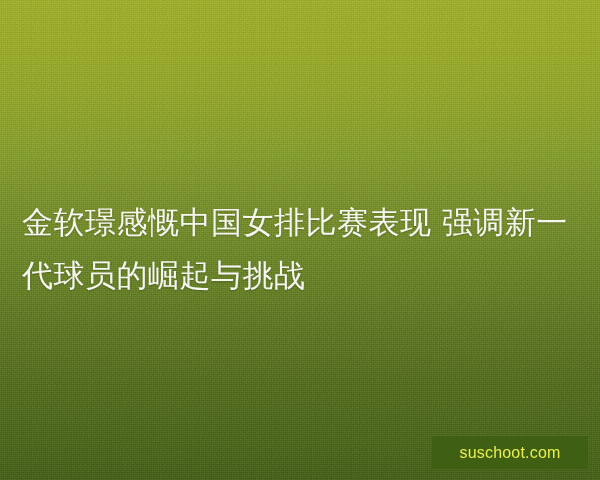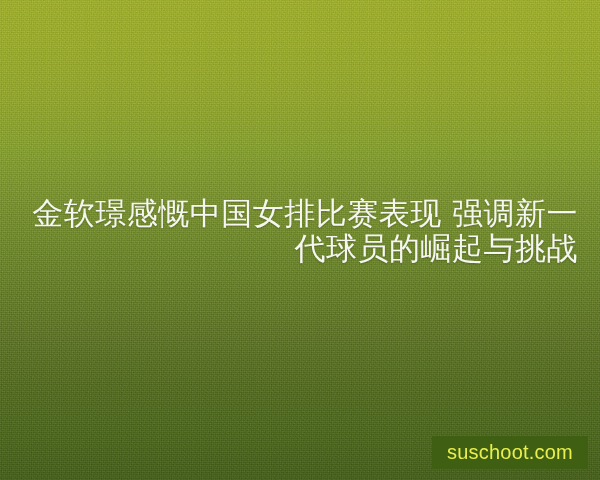--- a/index.html
+++ b/index.html
@@ -61,24 +61,24 @@
       repeating-radial-gradient(circle at 41% 83%, rgba(0,0,0,0.4) 0px, rgba(0,0,0,0) 3px);
     background-size: 7px 7px, 5px 5px, 11px 11px;
   }
 
   
   #headline {
     position: absolute;
     left: 0;
     right: 0;
     top: 196px;
-    text-align: right;
+    text-align: left;
     color: #f6f6f0;
     font-size: 31px;
-    line-height: 35px;
+    line-height: 53px;
     letter-spacing: 0.5px;
     font-weight: 400;
     padding: 0 22px;
     box-sizing: border-box;
     white-space: pre-line;
     text-shadow: 0 1px 2px rgba(0,0,0,0.22);
   }
 
   
   #watermark {
@@ -87,21 +87,21 @@
     top: 436px;
     width: 156px;
     height: 33px;
     background: #3f6013;
     display: flex;
     align-items: center;
     justify-content: center;
   }
   #watermark-text {
     color: #e9ef4e;
-    font-size: 20px;
+    font-size: 16px;
     letter-spacing: 0.2px;
     font-family: "Liberation Sans", "DejaVu Sans", sans-serif;
   }
 </style>
 </head>
 <body>
 
 <div id="canvas">
 
   <div id="grain"></div>

